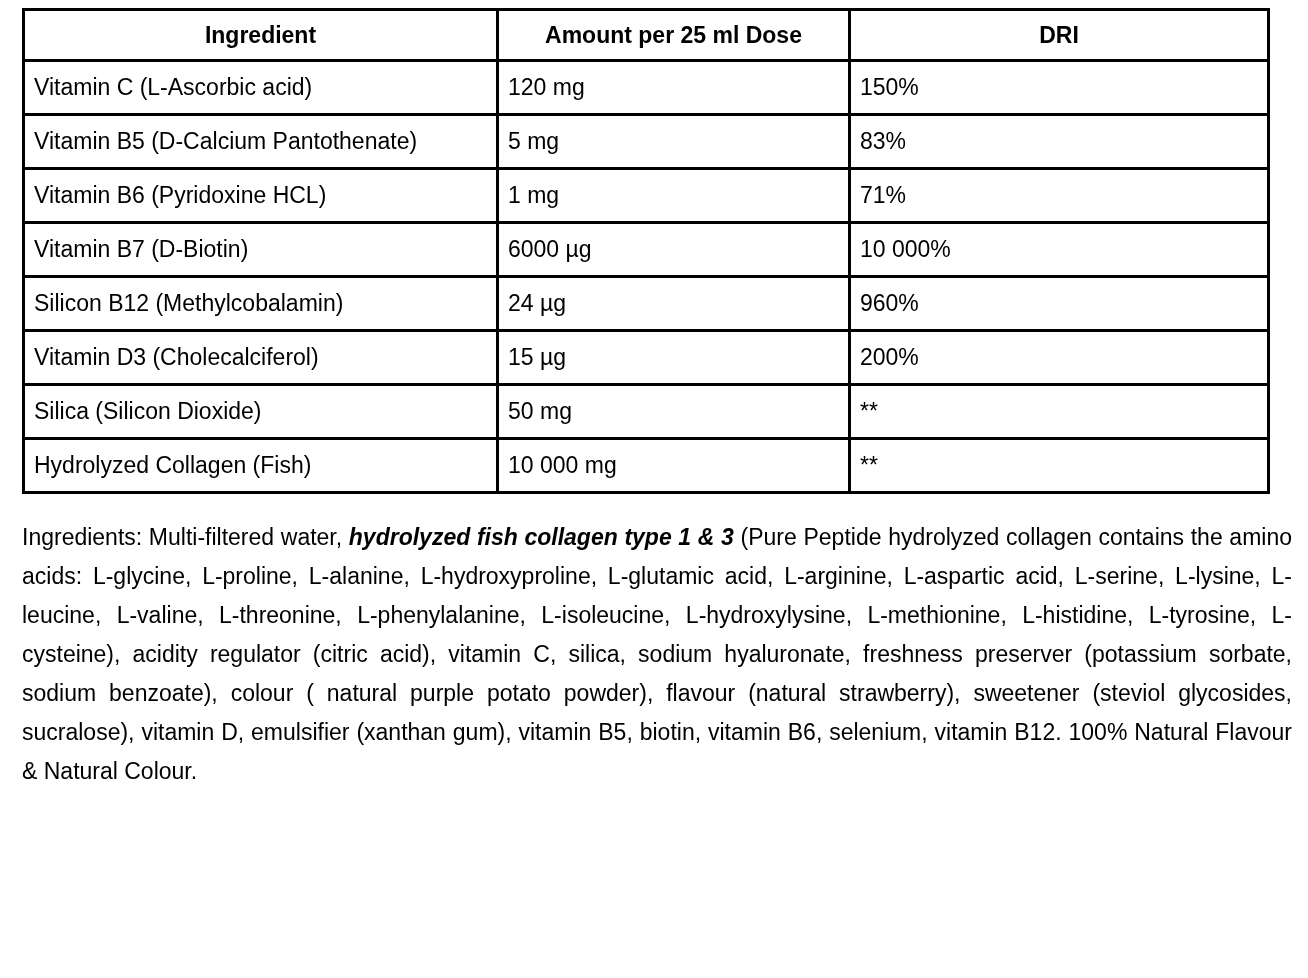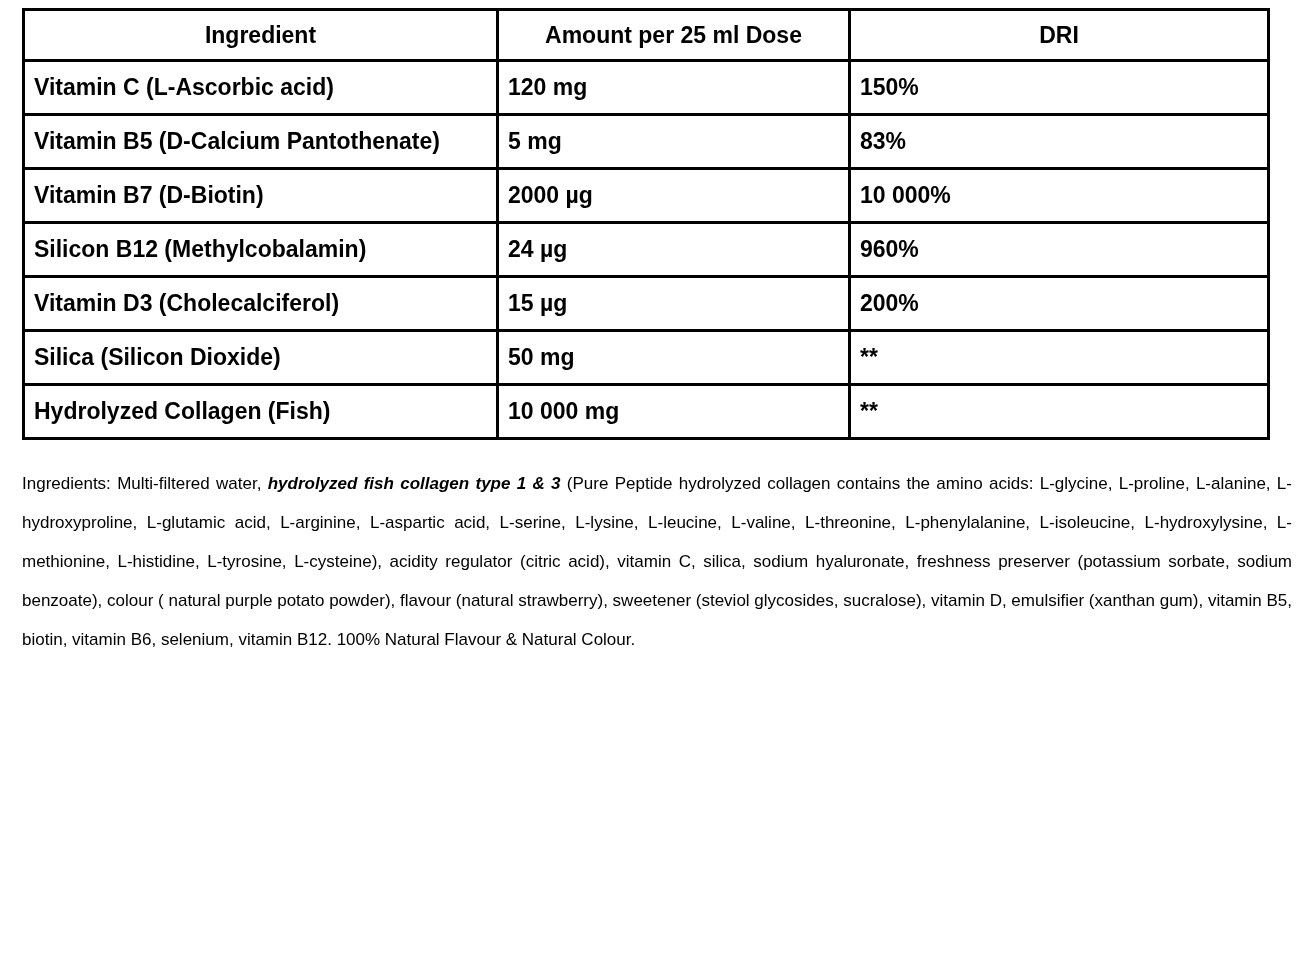--- a/index.html
+++ b/index.html
@@ -25,35 +25,34 @@
   }
   table.facts col.c1 { width: 474px; }
   table.facts col.c2 { width: 352px; }
   table.facts col.c3 { width: 419px; }
   table.facts th, table.facts td {
     border: 3px solid #000000;
     font-size: 23px;
     line-height: 28px;
     vertical-align: top;
     overflow: hidden;
-    font-weight: bold;
   }
   table.facts th {
     font-weight: bold;
     text-align: center;
     padding: 10px 9px 10px 9px;
   }
   table.facts td {
     text-align: left;
     padding: 11px 9px 12px 9px;
   }
   .ingredients {
     width: 1270px;
     margin-top: 24px;
-    font-size: 17px;
+    font-size: 23px;
     line-height: 39px;
     text-align: justify;
   }
   .ingredients .bold-italic {
     font-weight: bold;
     font-style: italic;
   }
 </style>
 </head>
 <body>
@@ -78,22 +77,27 @@
           <td>Vitamin C (L-Ascorbic acid)</td>
           <td>120 mg</td>
           <td>150%</td>
         </tr>
         <tr>
           <td>Vitamin B5 (D-Calcium Pantothenate)</td>
           <td>5 mg</td>
           <td>83%</td>
         </tr>
         <tr>
+          <td>Vitamin B6 (Pyridoxine HCL)</td>
+          <td>1 mg</td>
+          <td>71%</td>
+        </tr>
+        <tr>
           <td>Vitamin B7 (D-Biotin)</td>
-          <td>2000 µg</td>
+          <td>6000 µg</td>
           <td>10 000%</td>
         </tr>
         <tr>
           <td>Silicon B12 (Methylcobalamin)</td>
           <td>24 µg</td>
           <td>960%</td>
         </tr>
         <tr>
           <td>Vitamin D3 (Cholecalciferol)</td>
           <td>15 µg</td>

